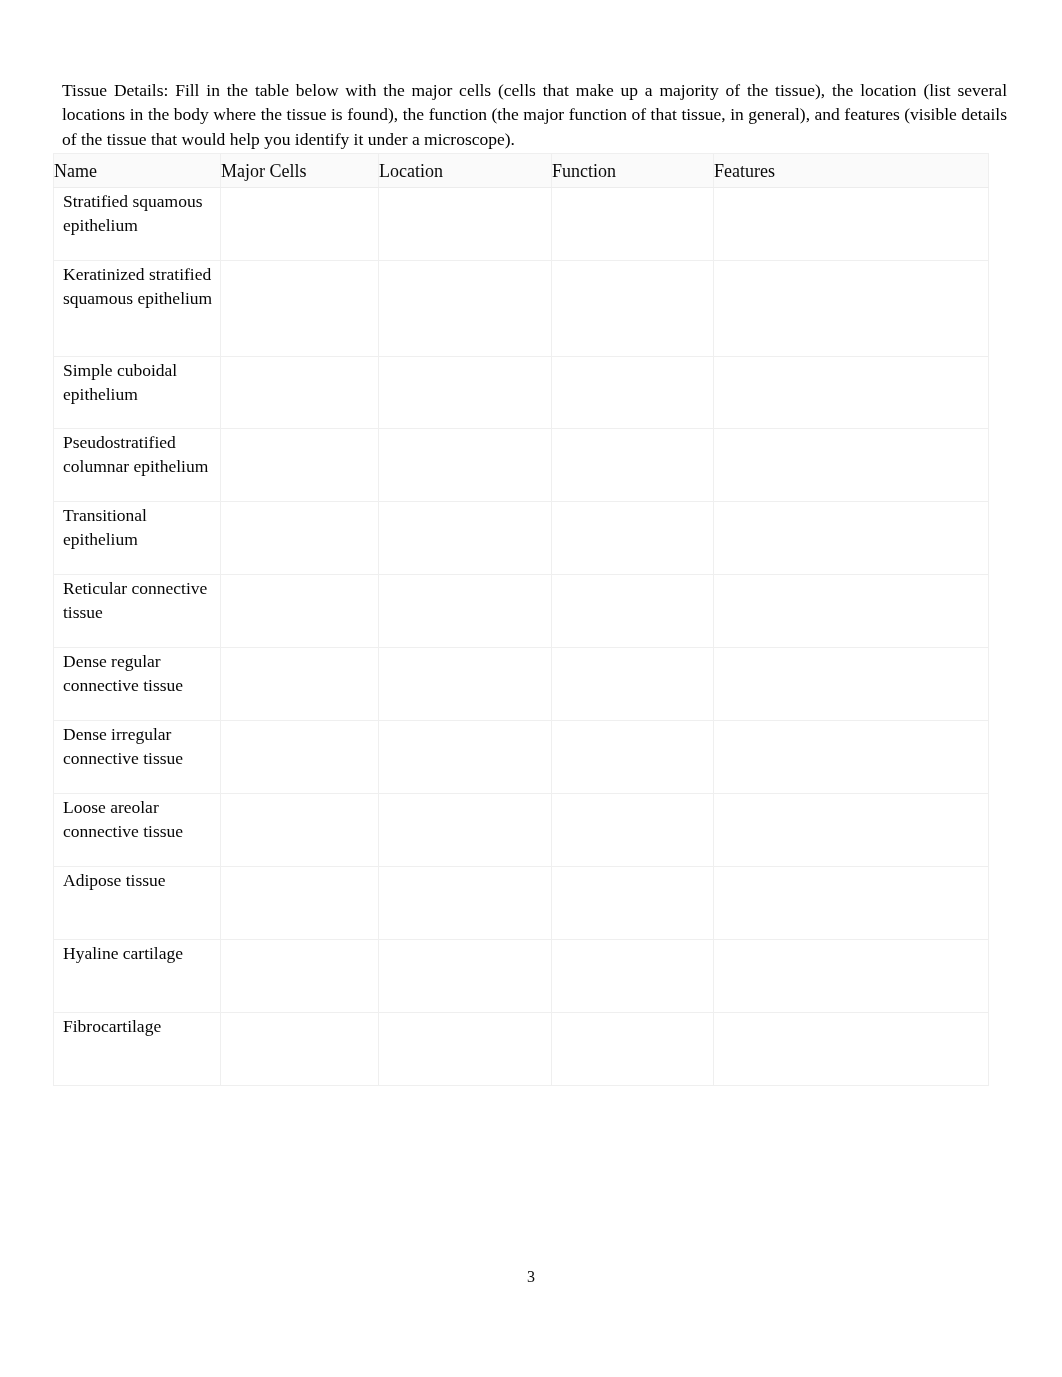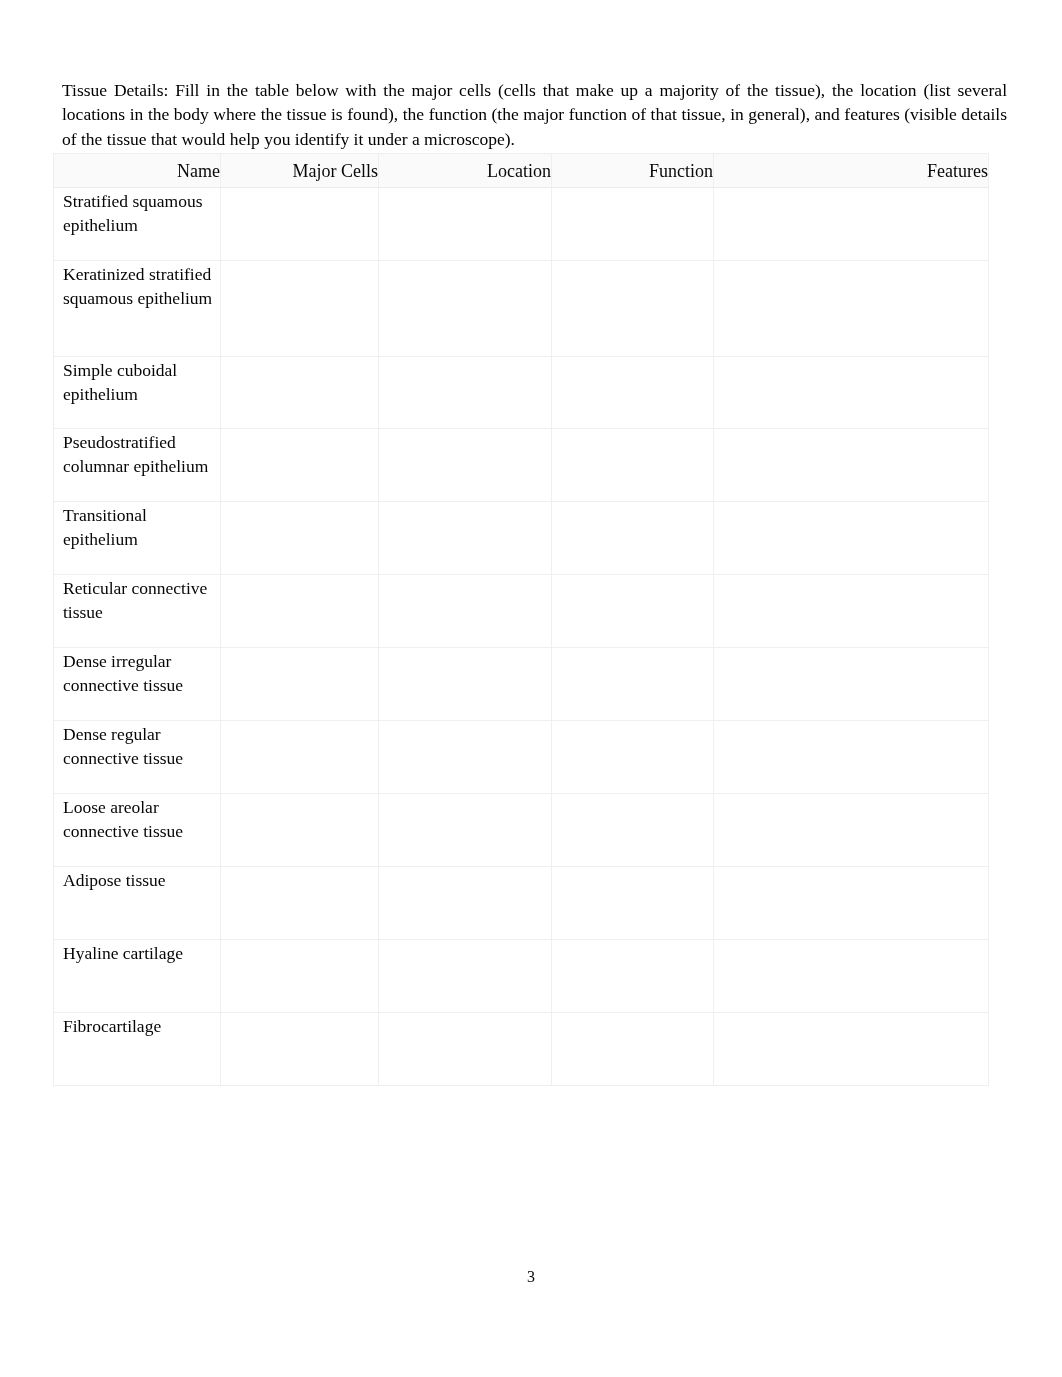--- a/index.html
+++ b/index.html
@@ -57,21 +57,21 @@
   #tissue-table th,
   #tissue-table td {
     border: 1px solid #efefef;
     padding: 0;
     vertical-align: top;
     background: #ffffff;
   }
 
   #tissue-table thead th {
     height: 33px;
-    text-align: right;
+    text-align: left;
     vertical-align: middle;
     font-weight: normal;
     font-size: 18px;
     line-height: 22px;
     background: #fafafa;
     border-bottom: 1px solid #ececec;
     color: #080808;
   }
 
   #tissue-table tbody td {
@@ -225,38 +225,38 @@
           </td>
           <td>
             <span class="blank-cell"></span>
           </td>
           <td>
             <span class="blank-cell"></span>
           </td>
         </tr>
         <tr style="height: 73px;">
           <td>
+            <span class="cell-label">Dense regular connective tissue</span>
+          </td>
+          <td>
+            <span class="blank-cell"></span>
+          </td>
+          <td>
+            <span class="blank-cell"></span>
+          </td>
+          <td>
+            <span class="blank-cell"></span>
+          </td>
+          <td>
+            <span class="blank-cell"></span>
+          </td>
+        </tr>
+        <tr style="height: 73px;">
+          <td>
             <span class="cell-label">Dense irregular connective tissue</span>
-          </td>
-          <td>
-            <span class="blank-cell"></span>
-          </td>
-          <td>
-            <span class="blank-cell"></span>
-          </td>
-          <td>
-            <span class="blank-cell"></span>
-          </td>
-          <td>
-            <span class="blank-cell"></span>
-          </td>
-        </tr>
-        <tr style="height: 73px;">
-          <td>
-            <span class="cell-label">Dense regular connective tissue</span>
           </td>
           <td>
             <span class="blank-cell"></span>
           </td>
           <td>
             <span class="blank-cell"></span>
           </td>
           <td>
             <span class="blank-cell"></span>
           </td>

